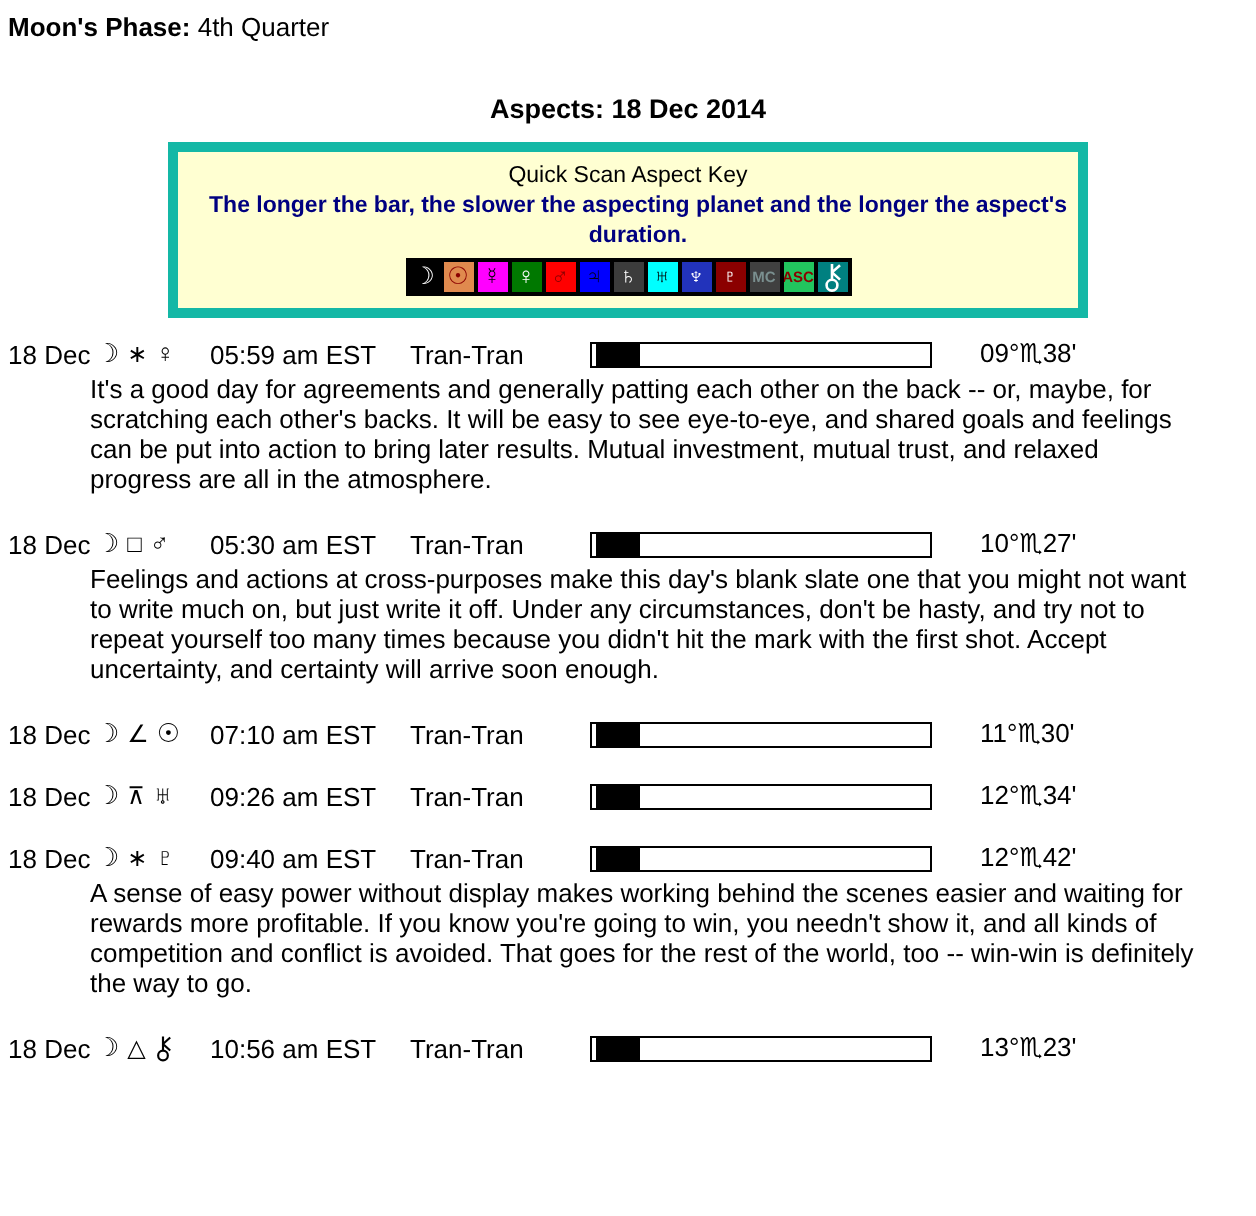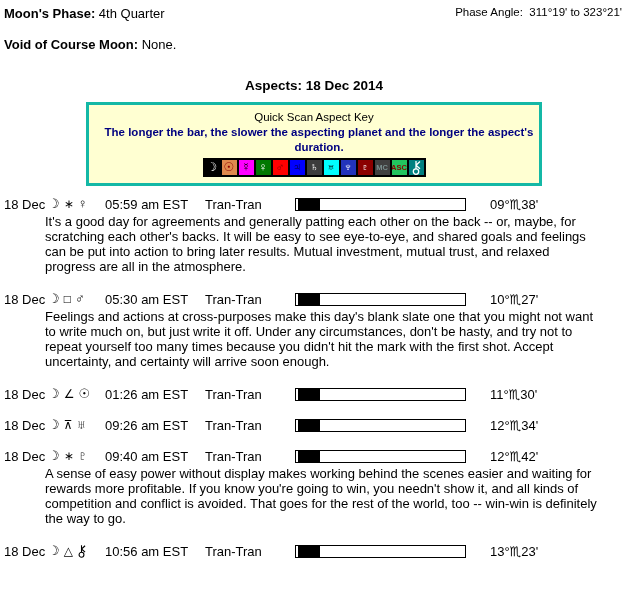--- a/index.html
+++ b/index.html
@@ -13,21 +13,21 @@
   .hline{margin:0 0 16px 0;line-height:15px;}
   .hline:first-child{padding-top:6px;}
   .b{font-weight:bold;}
   .phase-angle{position:absolute;right:6px;top:5px;font-size:11.5px;}
   .aspects-title{
     text-align:center;font-weight:bold;font-size:13.5px;
     margin:26px 0 9px 0;
   }
   .key-box{
     width:442px;margin:0 auto;background:#FFFFD2;
-    border:3px solid #14b8a6;padding:5px 4px 6px 4px;text-align:center;
+    border:5px solid #14b8a6;padding:5px 4px 6px 4px;text-align:center;
   }
   .key-title{font-size:11.5px;line-height:15px;}
   .key-note{font-size:11.5px;line-height:15px;font-weight:bold;color:#000080;}
   .key-strip{
     display:inline-flex;background:#000;padding:2px;gap:2px;margin-top:3px;
     vertical-align:top;
   }
   .planet-cell{
     width:15px;height:15px;display:flex;align-items:center;justify-content:center;
     font-size:12px;line-height:15px;font-weight:bold;overflow:hidden;
@@ -56,25 +56,20 @@
 </style>
 </head>
 <body>
 
 <div class="page">
 
   <div class="hdr">
     <div class="hline">
       <span class="b">Moon's Phase:</span>
       <span>4th Quarter</span>
-      <span class="phase-angle"><span>Phase Angle:</span>&nbsp; <span>311°19' to 323°21'</span></span>
-    </div>
-    <div class="hline">
-      <span class="b">Void of Course Moon:</span>
-      <span>None.</span>
     </div>
   </div>
 
   <div class="aspects-title">Aspects: 18 Dec 2014</div>
 
   <div class="key-box" style="background: rgb(255, 255, 210);">
     <div class="key-title">Quick Scan Aspect Key</div>
     <div class="key-note" style="color: rgb(0, 0, 128); margin-left: 10px;">The longer the bar, the slower the aspecting planet and the longer the aspect's duration.</div>
     <div class="key-strip">
       <span class="planet-cell" style="background: rgb(0, 0, 0); color: rgb(255, 255, 255);">☽</span>
@@ -132,21 +127,21 @@
     </div>
     <p class="aspect-desc">Feelings and actions at cross-purposes make this day's blank slate one that you might not want to write much on, but just write it off. Under any circumstances, don't be hasty, and try not to repeat yourself too many times because you didn't hit the mark with the first shot. Accept uncertainty, and certainty will arrive soon enough.</p>
 
     <div class="aspect-row gap">
       <span class="c-date">18 Dec</span>
       <span class="c-glyphs">
         <span class="g">☽</span>
         <span class="g asp">∠</span>
         <span class="g">☉</span>
       </span>
-      <span class="c-time">01:26 am EST</span>
+      <span class="c-time">07:10 am EST</span>
       <span class="c-type">Tran-Tran</span>
       <span class="c-bar">
           <span class="bar-fill" style="width: 13%;"></span>
         </span>
       <span class="c-pos">11°♏30'</span>
     </div>
 
     <div class="aspect-row gap">
       <span class="c-date">18 Dec</span>
       <span class="c-glyphs">

